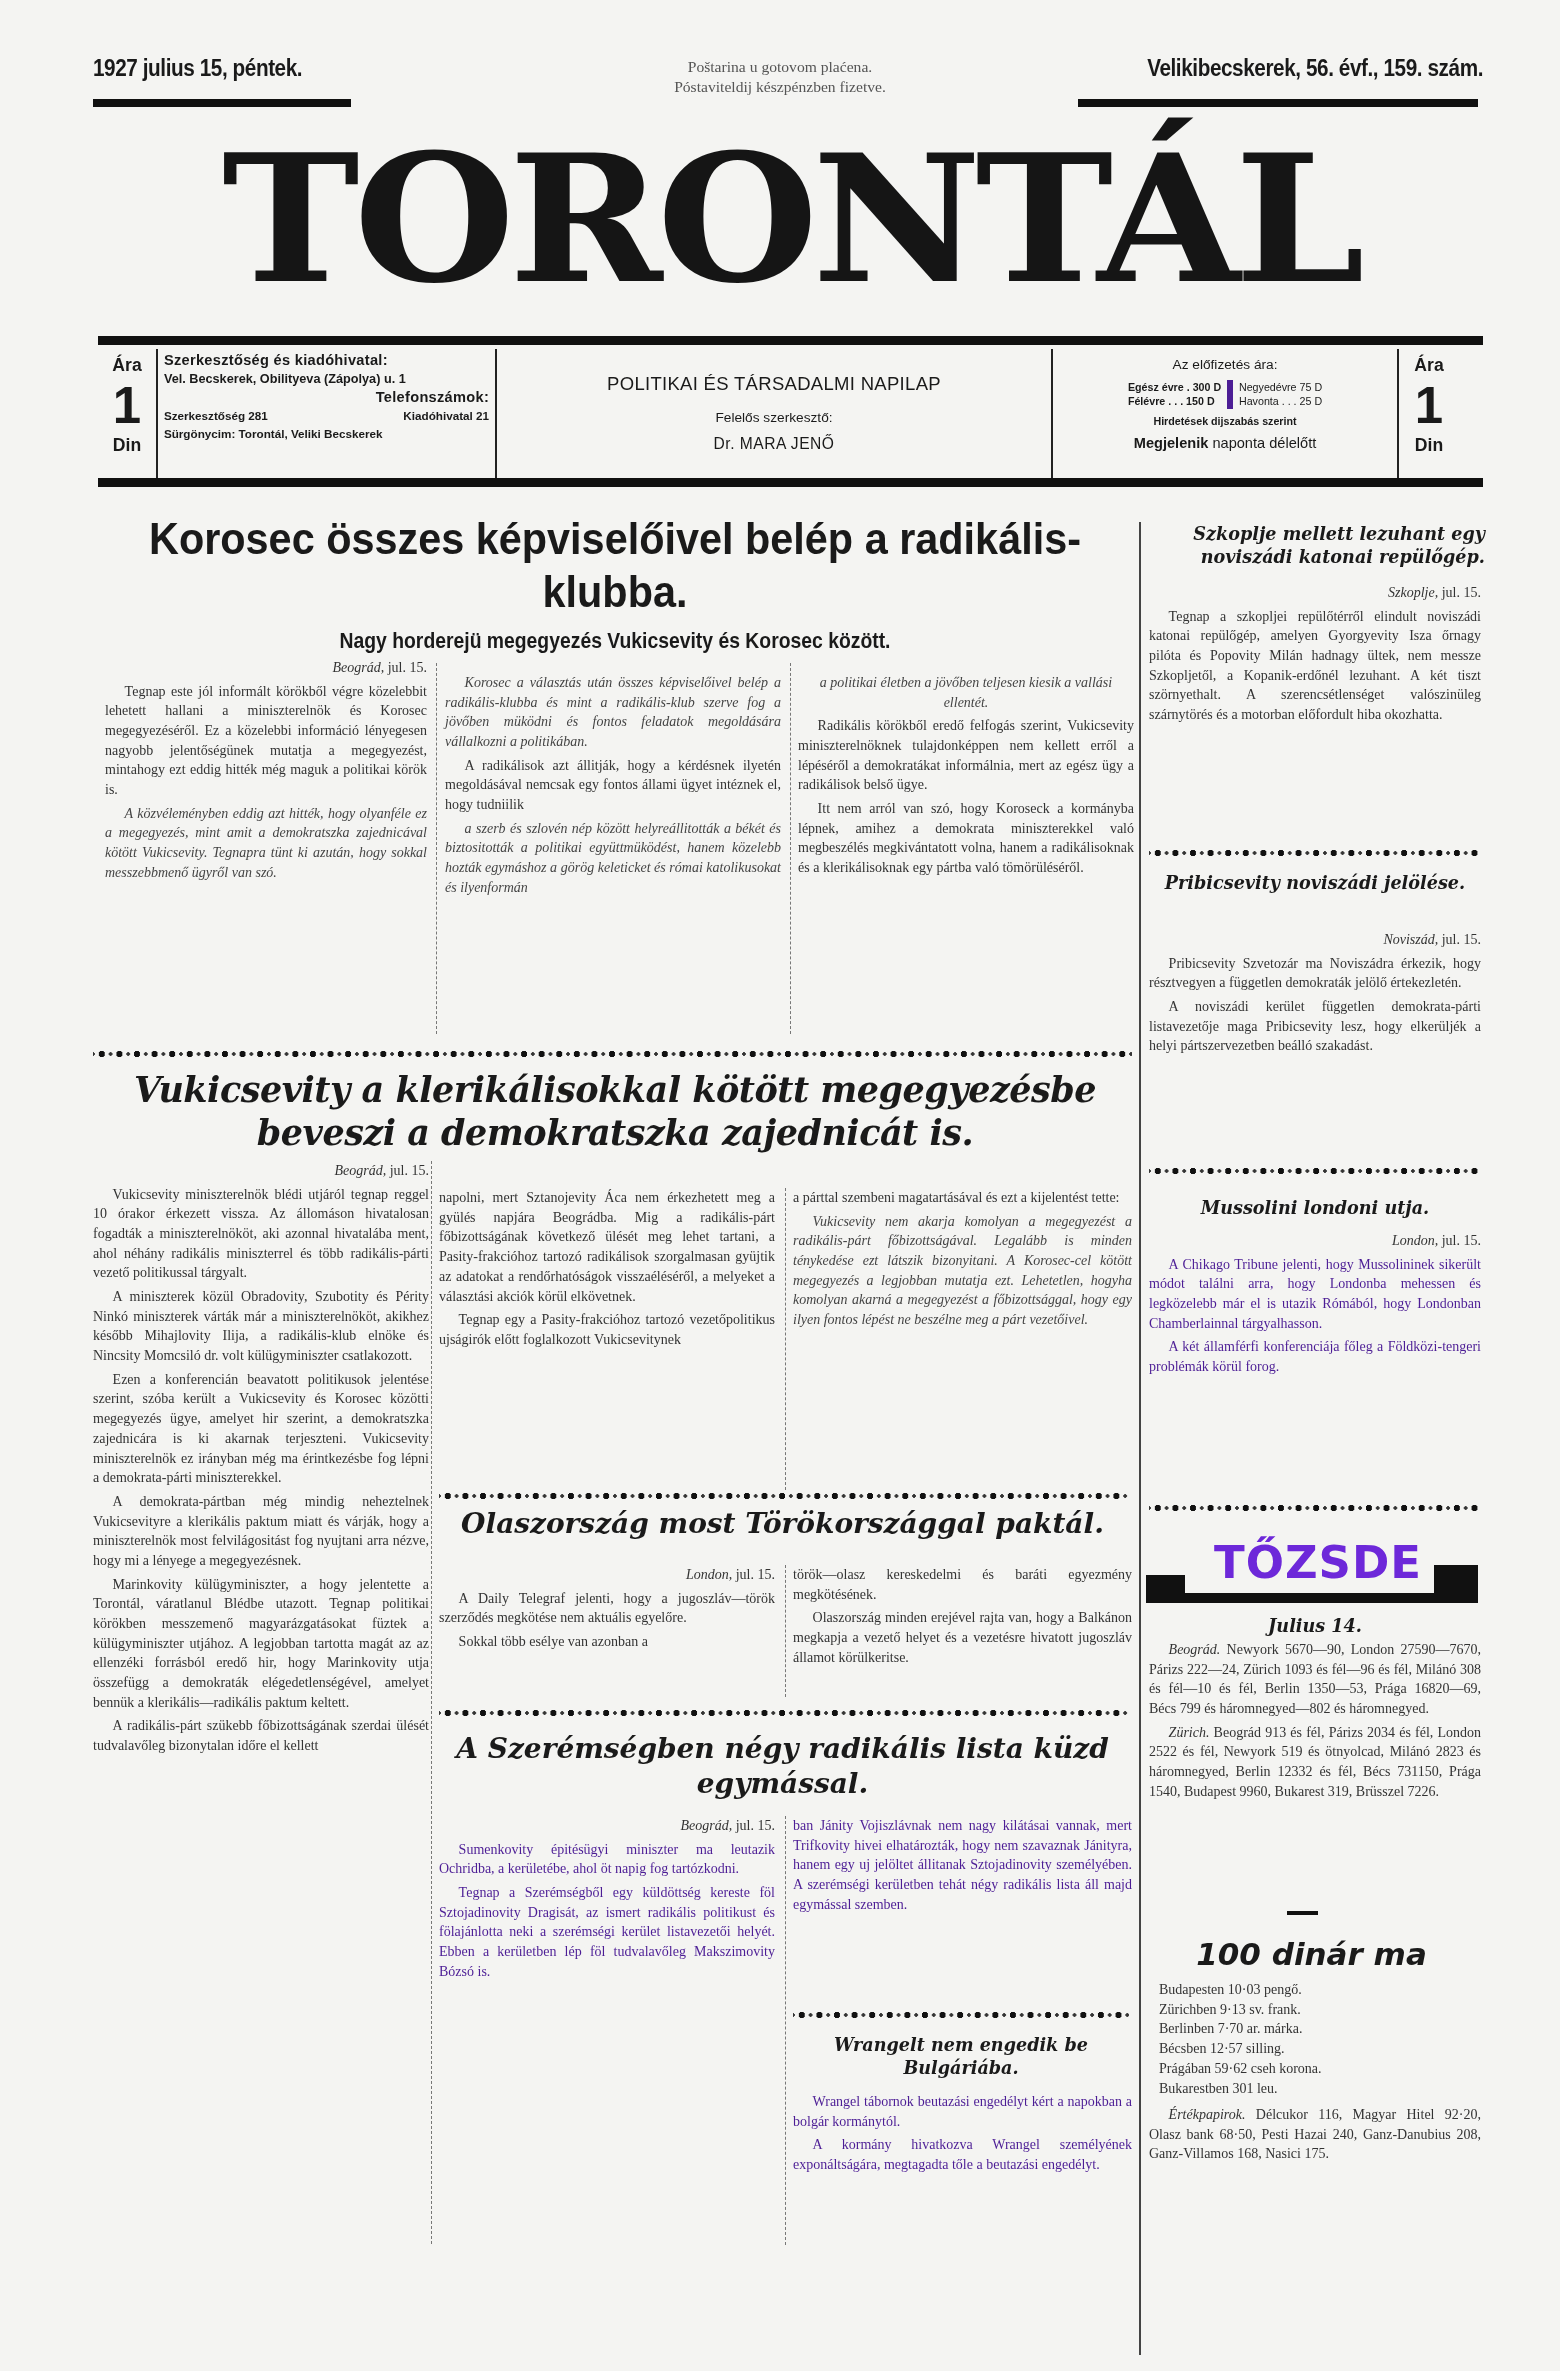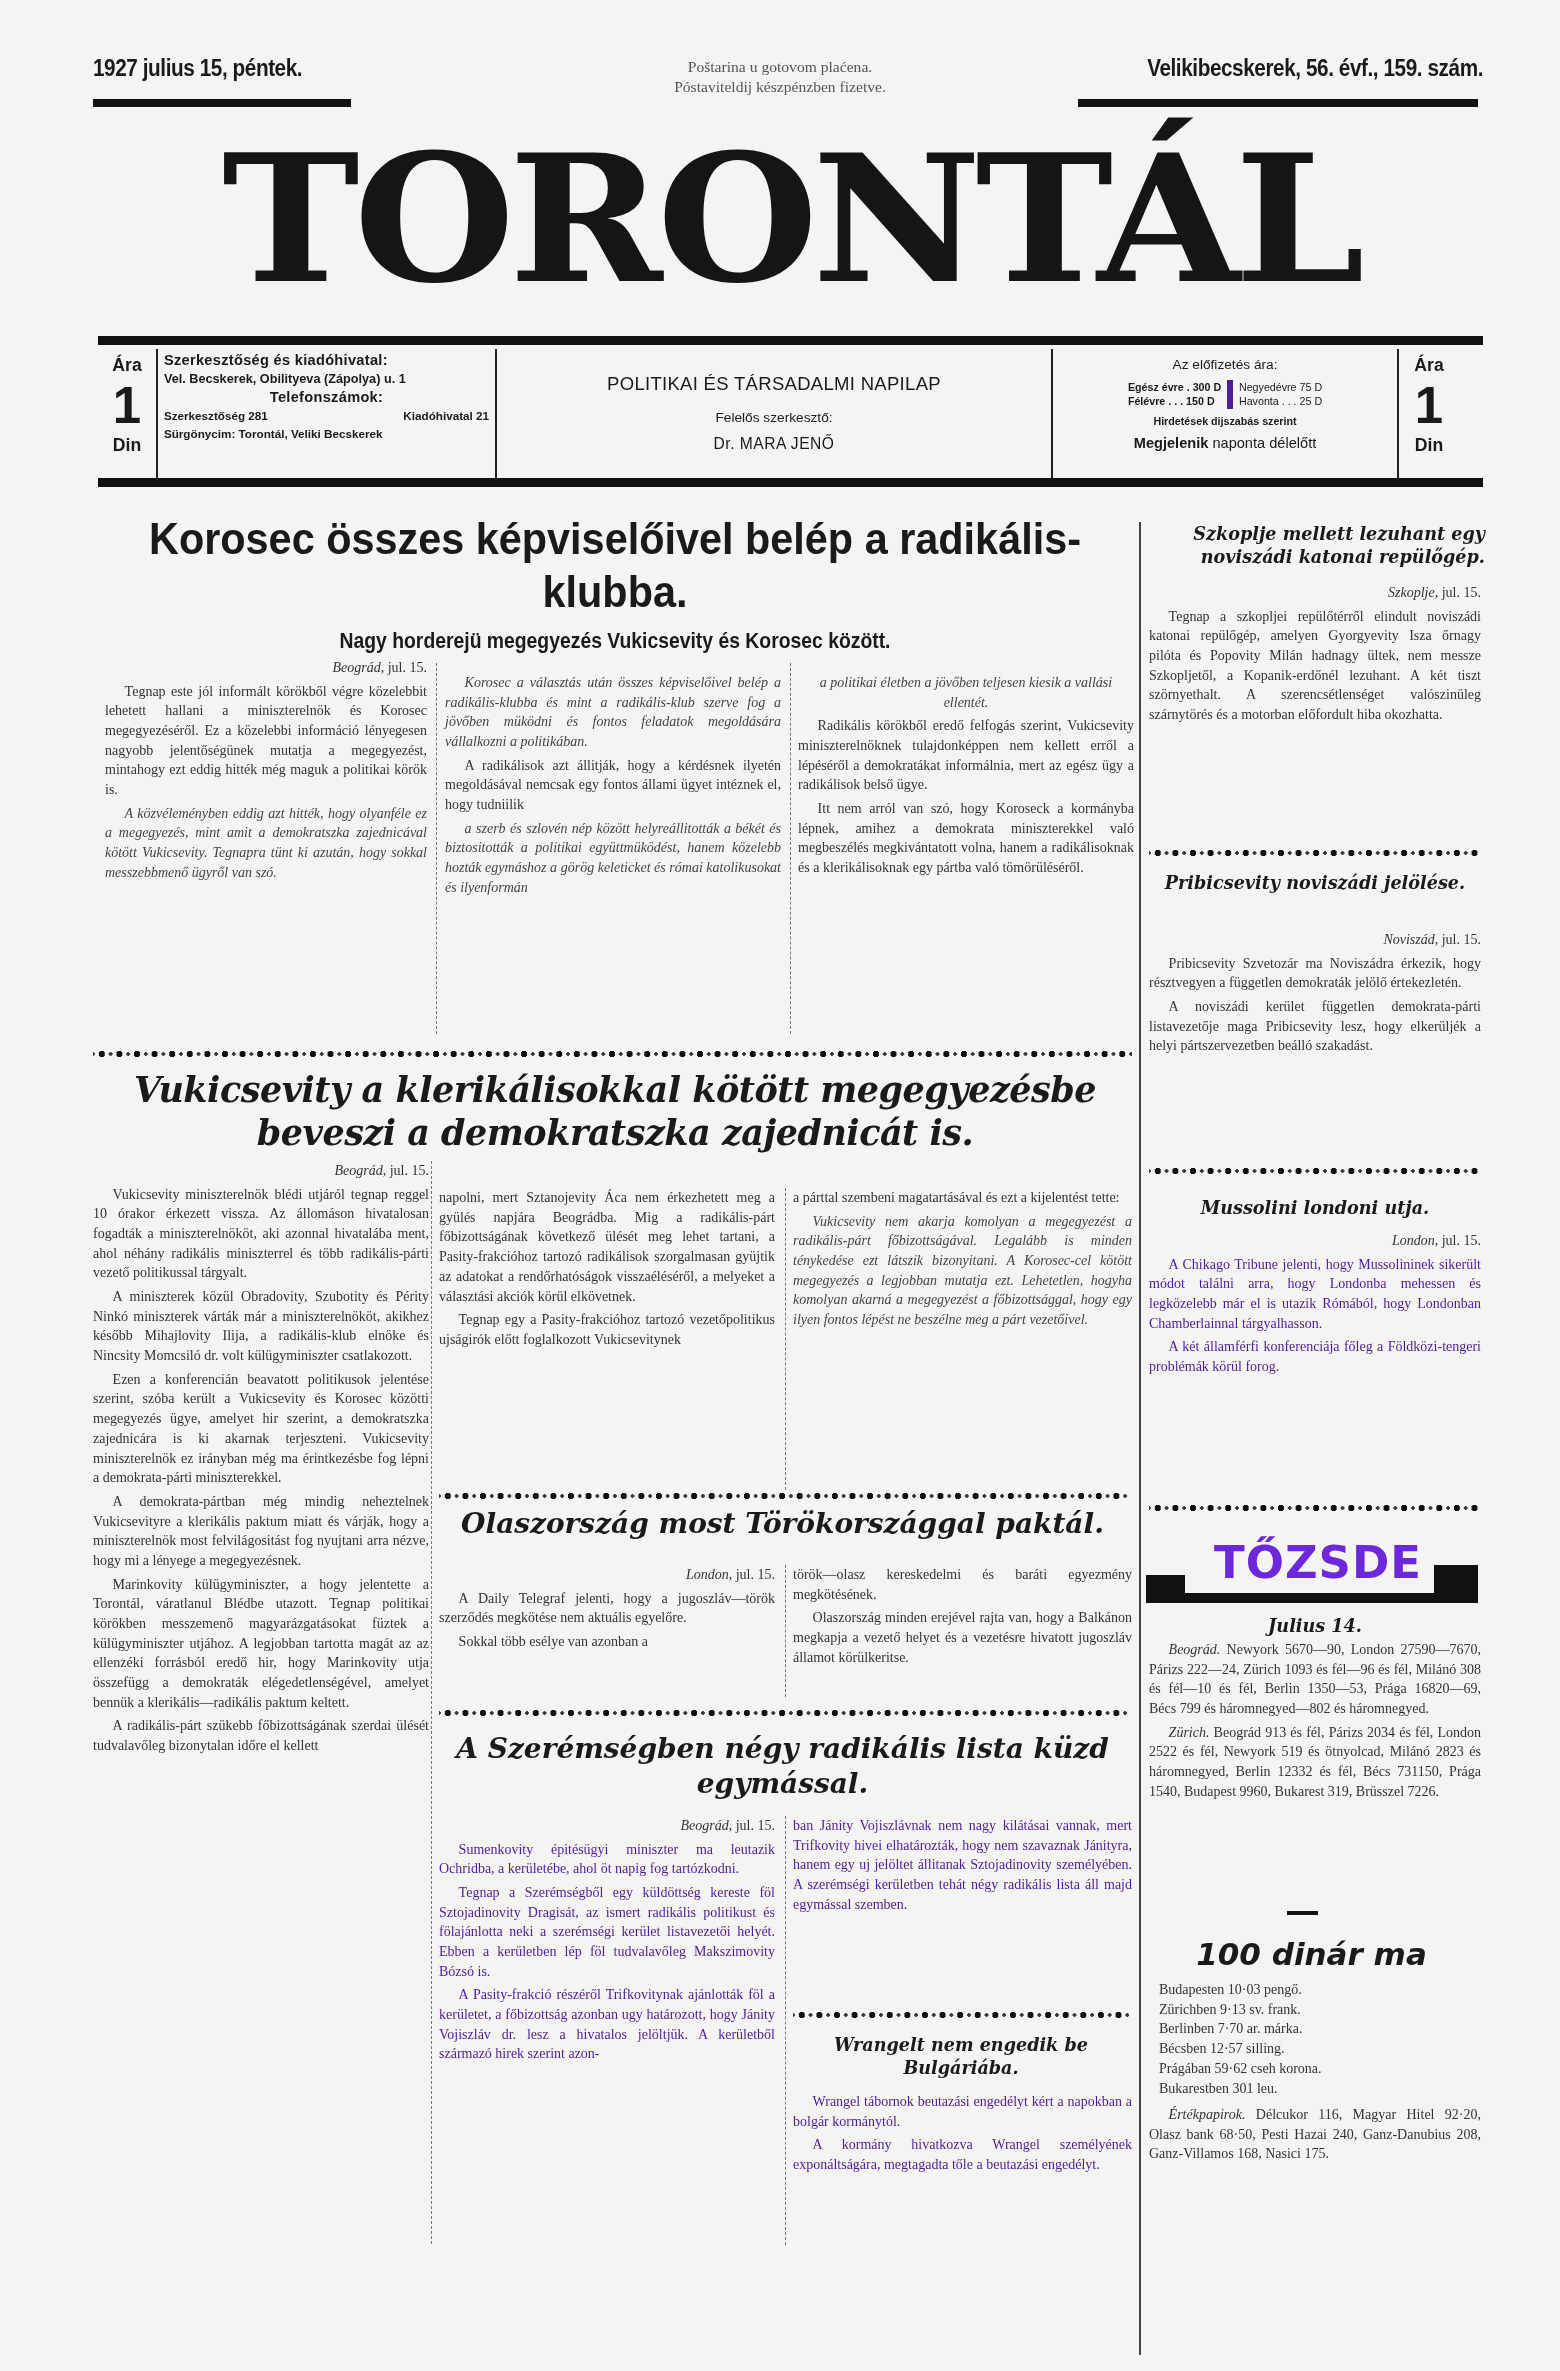--- a/index.html
+++ b/index.html
@@ -20,21 +20,21 @@
   .rule-thick { background: #111; height: 8.8px; }
   .infobox { left: 98px; top: 349px; width: 1385px; height: 129px; display: flex; }
   .ib-cell { border-right: 2px solid #222; padding: 2px 5.9px; box-sizing: border-box; }
   .ib-price { width: 60px; text-align: center; font-family: "Liberation Sans", sans-serif; font-weight: bold; }
   .ib-price .w { font-size: 17.6px; margin-top: 3.9px; }
   .ib-price .n { font-size: 51px; line-height: 59px; }
   .ib-price .d { font-size: 17.6px; }
   .ib-edit { width: 339px; font-family: "Liberation Sans", sans-serif; font-size: 12.7px; line-height: 18.5px; }
   .ib-edit .hd { font-size: 14.6px; font-weight: bold; letter-spacing: 0.3px; }
   .ib-edit .bold { font-weight: bold; }
-  .ib-edit .center { text-align: center; }
+  .ib-edit .center { text-align: right; }
   .ib-edit .row { display: flex; justify-content: space-between; font-weight: bold; font-size: 11.7px; }
   .ib-mid { width: 556px; text-align: center; font-family: "Liberation Sans", sans-serif; }
   .ib-mid .t1 { font-size: 18.5px; margin-top: 21.5px; letter-spacing: 0.3px; }
   .ib-mid .t2 { font-size: 13.7px; margin-top: 15.6px; }
   .ib-mid .t3 { font-size: 15.6px; margin-top: 9.8px; letter-spacing: 0.5px; }
   .ib-sub { width: 346px; font-family: "Liberation Sans", sans-serif; text-align: center; font-size: 12.7px; }
   .ib-sub .t1 { font-size: 13.7px; margin-top: 5.9px; }
   .ib-sub .grid { display: flex; justify-content: center; margin-top: 7.8px; font-size: 10.7px; line-height: 14.6px; font-weight: bold; }
   .ib-sub .grid .col { padding: 0 5.9px; text-align: left; }
   .ib-sub .grid .col + .col { border-left: 6px solid #4c1d95; font-weight: normal; }
@@ -187,21 +187,20 @@
   <p>Olaszország minden erejével rajta van, hogy a Balkánon megkapja a vezető helyet és a vezetésre hivatott jugoszláv államot körülkeritse.</p>
 </div>
 
 <div class="abs dots" style="left:439px;top:1707px;width:692px;height:13.7px;"></div>
 
 <div class="abs h-szerem">A Szerémségben négy radikális lista küzd egymással.</div>
 <div class="abs col-text" style="left:439px;top:1816px;width:336px;">
   <div class="dateline"><i>Beográd,</i> <span>jul. 15.</span></div>
   <p class="dark">Sumenkovity épitésügyi miniszter ma leutazik Ochridba, a kerületébe, ahol öt napig fog tartózkodni.</p>
   <p class="dark">Tegnap a Szerémségből egy küldöttség kereste föl Sztojadinovity Dragisát, az ismert radikális politikust és fölajánlotta neki a szerémségi kerület listavezetői helyét. Ebben a kerületben lép föl tudvalavőleg Makszimovity Bózsó is.</p>
-  <p class="dark">A Pasity-frakció részéről Trifkovitynak ajánlották föl a kerületet, a főbizottság azonban ugy határozott, hogy Jánity Vojiszláv dr. lesz a hivatalos jelöltjük. A kerületből származó hirek szerint azon-</p>
 </div>
 <div class="abs vrule" style="left:785px;top:1816px;height:429px;"></div>
 <div class="abs col-text" style="left:793px;top:1816px;width:339px;">
   <p class="dark" style="text-indent:0">ban Jánity Vojiszlávnak nem nagy kilátásai vannak, mert Trifkovity hivei elhatározták, hogy nem szavaznak Jánityra, hanem egy uj jelöltet állitanak Sztojadinovity személyében. A szerémségi kerületben tehát négy radikális lista áll majd egymással szemben.</p>
 </div>
 
 <div class="abs dots" style="left:793px;top:2009px;width:336px;"></div>
 
 <div class="abs h-right" style="left:793px;top:2033px;width:336px;">Wrangelt nem engedik be Bulgáriába.</div>
 <div class="abs col-text" style="left:793px;top:2092px;width:339px;">

